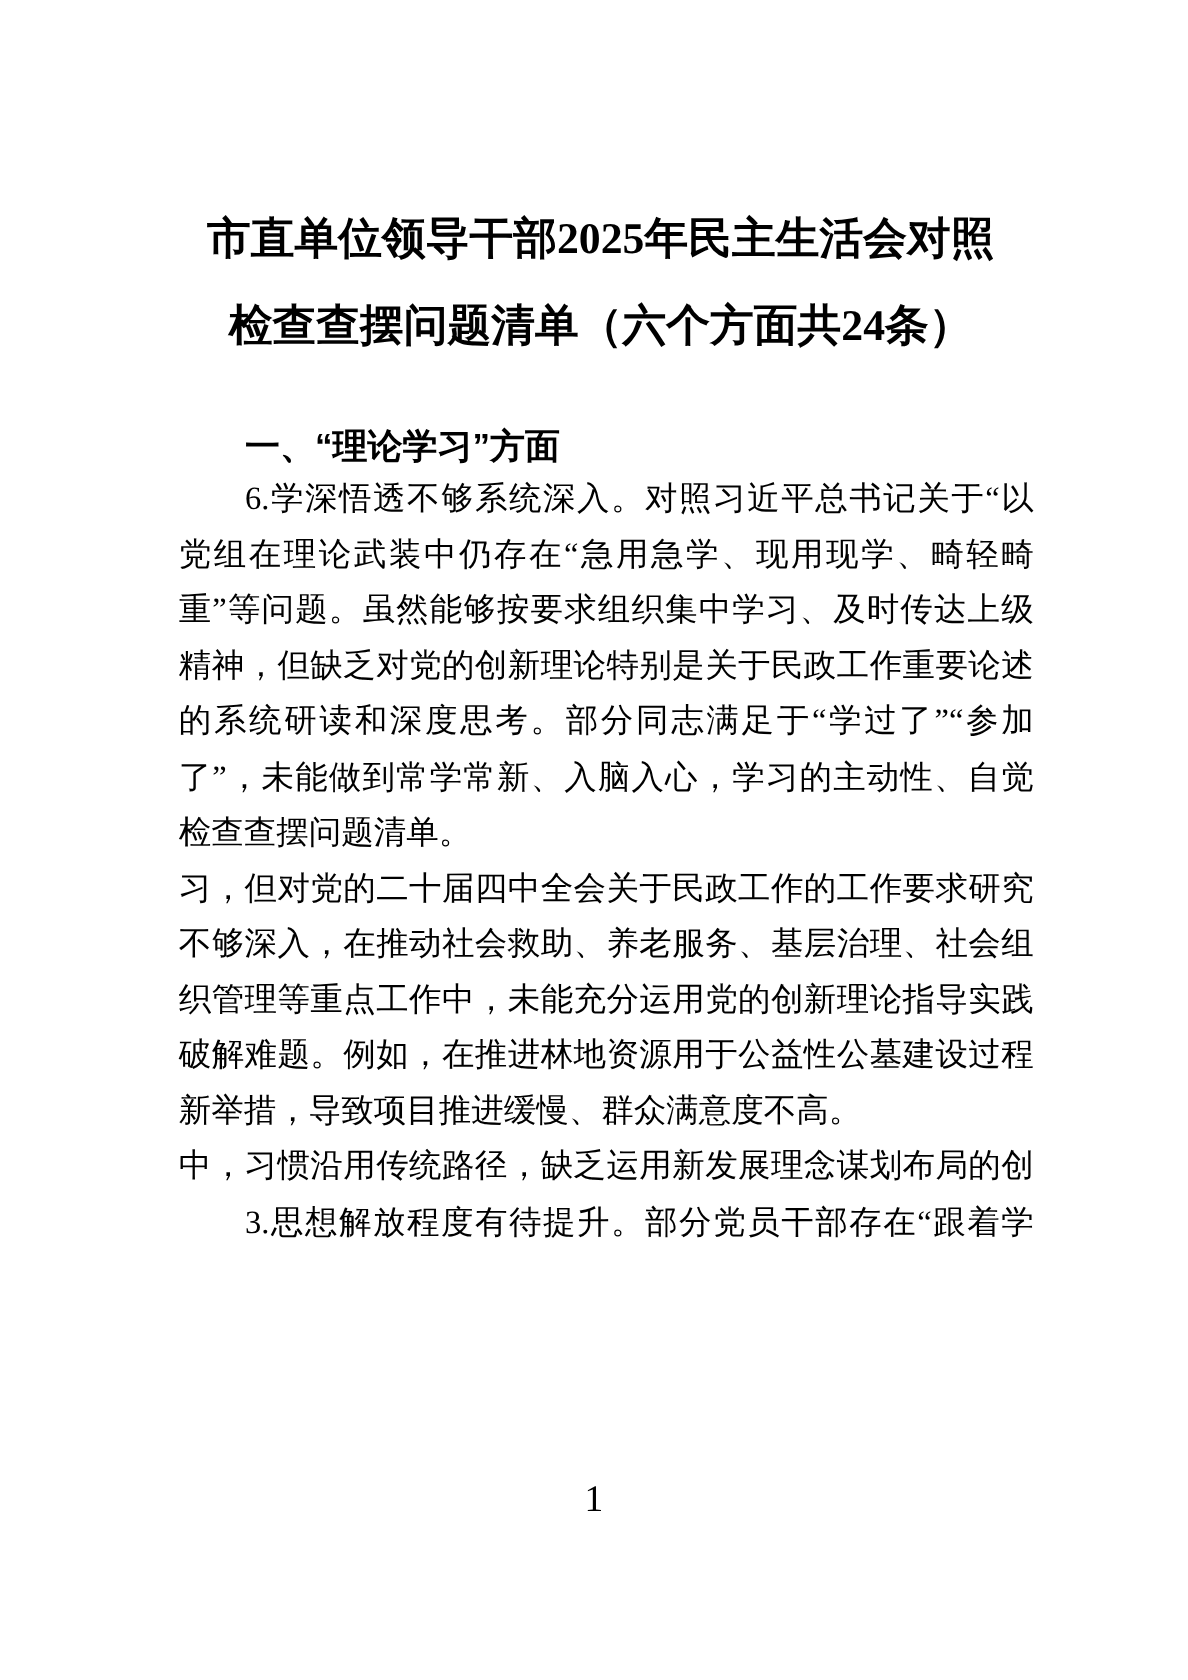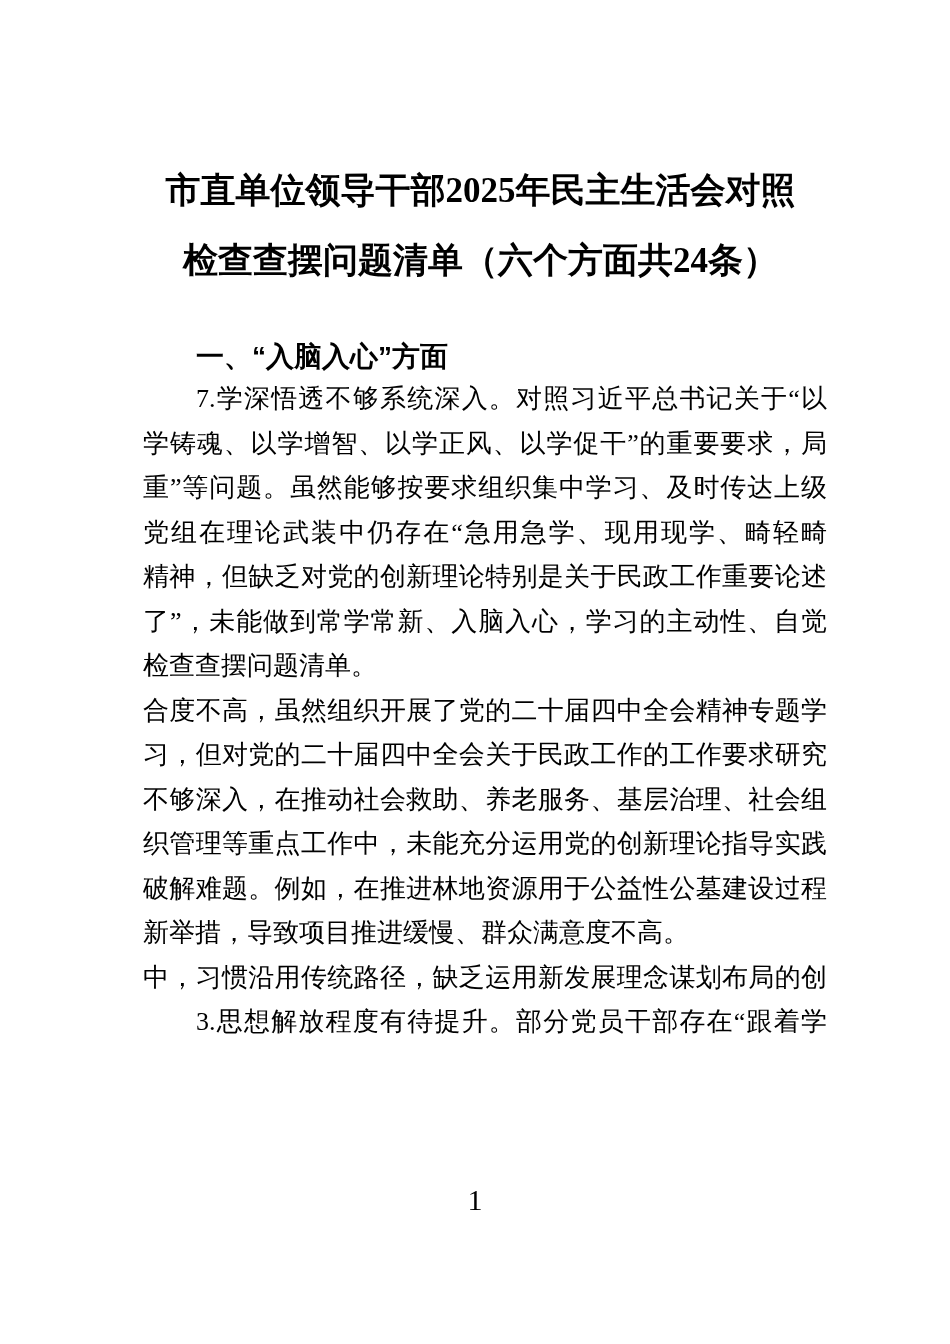--- a/index.html
+++ b/index.html
@@ -76,31 +76,30 @@
 </head>
 <body>
 
 <div class="page">
 
   <div class="doc-title">
     <div class="title-line">市直单位领导干部2025年民主生活会对照</div>
     <div class="title-line">检查查摆问题清单（六个方面共24条）</div>
   </div>
 
-  <div class="section-heading">一、“入脑入心”方面</div>
+  <div class="section-heading">一、“理论学习”方面</div>
 
   <div class="body-text" id="body-text">
-      <div class="line first">7.学深悟透不够系统深入。对照习近平总书记关于“以</div>
-      <div class="line">学铸魂、以学增智、以学正风、以学促干”的重要要求，局</div>
+      <div class="line first">6.学深悟透不够系统深入。对照习近平总书记关于“以</div>
+      <div class="line">党组在理论武装中仍存在“急用急学、现用现学、畸轻畸</div>
       <div class="line">重”等问题。虽然能够按要求组织集中学习、及时传达上级</div>
-      <div class="line">党组在理论武装中仍存在“急用急学、现用现学、畸轻畸</div>
       <div class="line">精神，但缺乏对党的创新理论特别是关于民政工作重要论述</div>
+      <div class="line">的系统研读和深度思考。部分同志满足于“学过了”“参加</div>
       <div class="line">了”，未能做到常学常新、入脑入心，学习的主动性、自觉</div>
       <div class="line end">检查查摆问题清单。</div>
-      <div class="line">合度不高，虽然组织开展了党的二十届四中全会精神专题学</div>
       <div class="line">习，但对党的二十届四中全会关于民政工作的工作要求研究</div>
       <div class="line">不够深入，在推动社会救助、养老服务、基层治理、社会组</div>
       <div class="line">织管理等重点工作中，未能充分运用党的创新理论指导实践</div>
       <div class="line">破解难题。例如，在推进林地资源用于公益性公墓建设过程</div>
       <div class="line end">新举措，导致项目推进缓慢、群众满意度不高。</div>
       <div class="line">中，习惯沿用传统路径，缺乏运用新发展理念谋划布局的创</div>
       <div class="line first">3.思想解放程度有待提升。部分党员干部存在“跟着学</div>
     </div>
 
   <div class="page-number">1</div>

